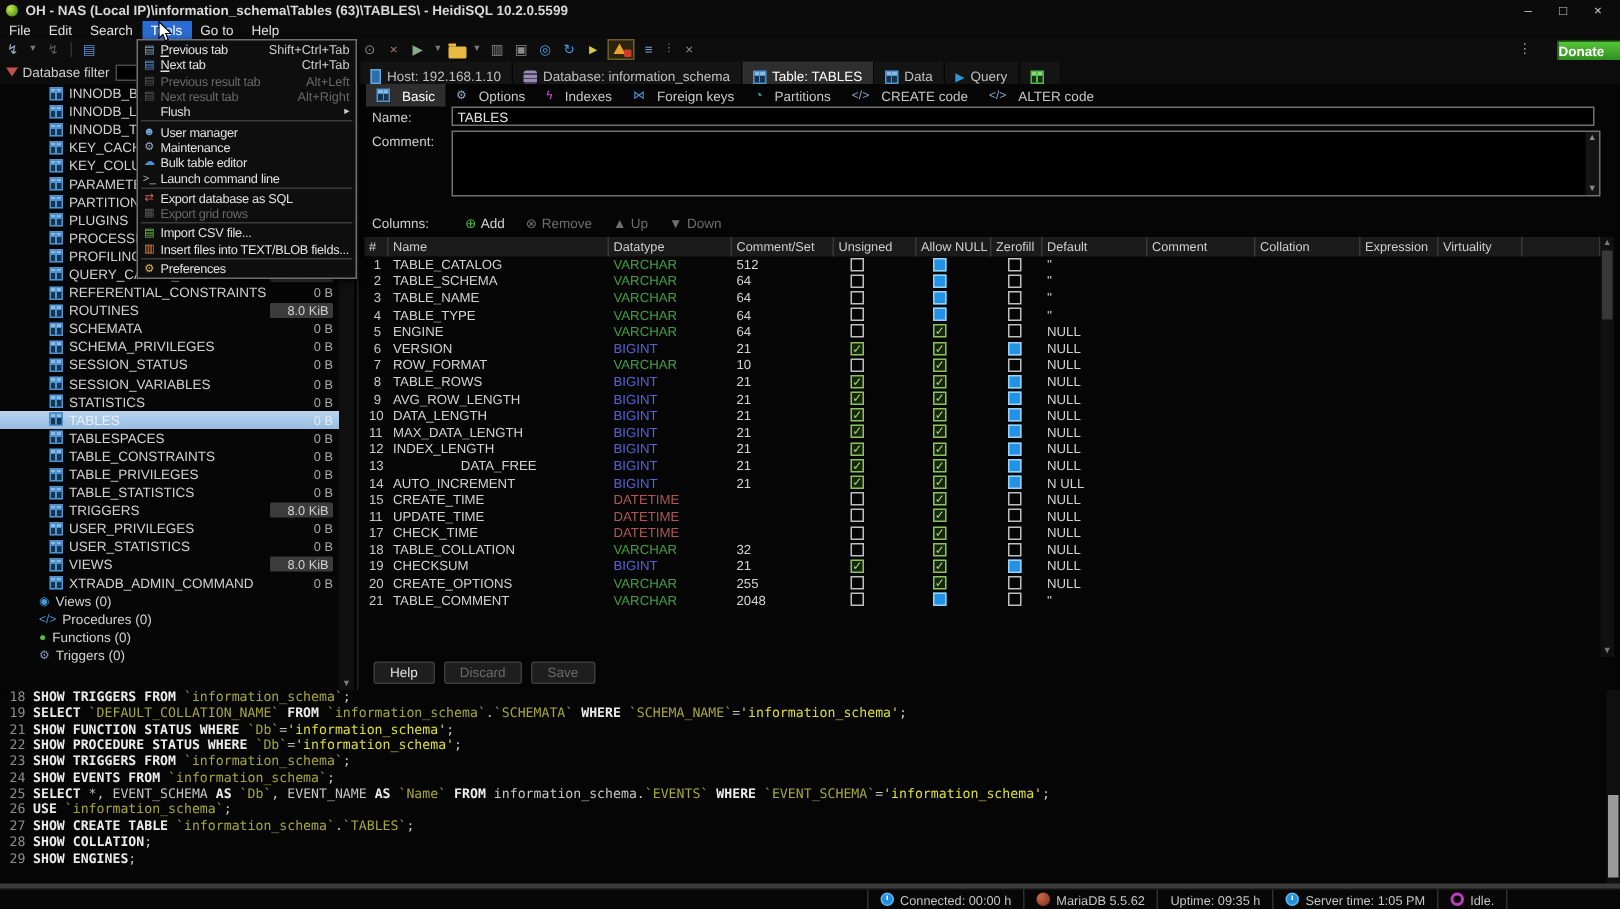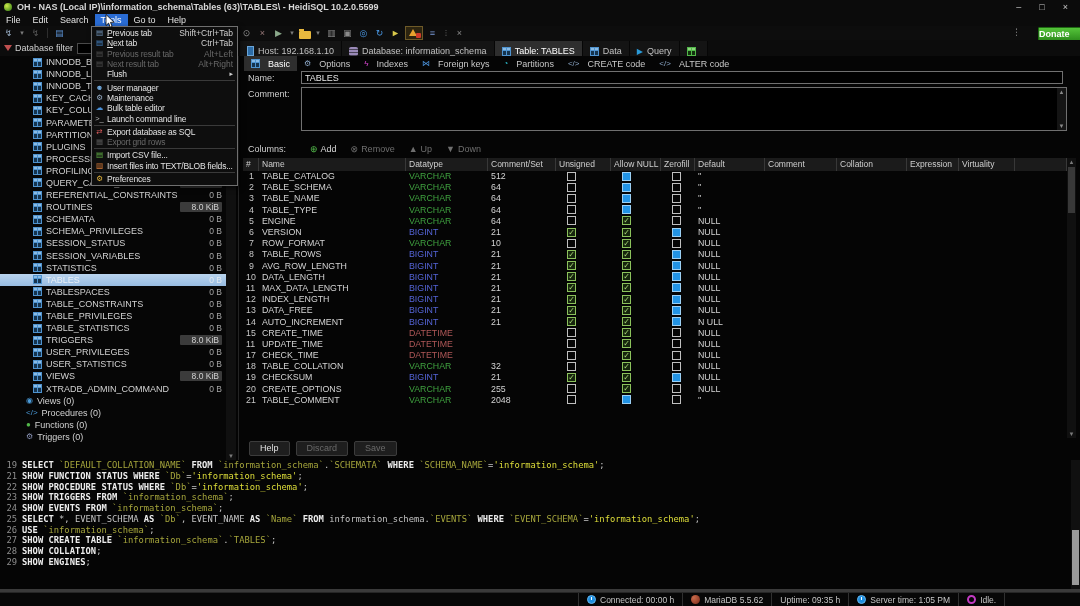--- a/index.html
+++ b/index.html
@@ -764,21 +764,21 @@
             </span>
             <span class="gc" style="width: 70px;">NULL</span>
             <span class="gc" style="width: 72px;"></span>
             <span class="gc" style="width: 70px;"></span>
             <span class="gc" style="width: 52px;"></span>
             <span class="gc" style="width: 56px;"></span>
             <span class="gc" style="width: 52px;"></span>
           </div>
           <div class="gr">
             <span class="gc num" style="width: 16px;">13</span>
-            <span class="gc" style="width: 147px;">DATA_FREE</span>
+            <span class="gc" style="width: 147px; text-align: center;">DATA_FREE</span>
             <span class="gc dt-bigint" style="width: 82px;">BIGINT</span>
             <span class="gc" style="width: 68px;">21</span>
             <span class="cbcell" style="width: 55px;">
               <span class="cb check"></span>
             </span>
             <span class="cbcell" style="width: 50px;">
               <span class="cb check"></span>
             </span>
             <span class="cbcell" style="width: 34px;">
               <span class="cb fill"></span>
@@ -1040,20 +1040,21 @@
         <span class="mic" style="color: rgb(232, 185, 62);">⚙</span>
         <span class="mlbl">Preferences</span>
       </div>
     </div>
   <svg class="cursor" width="11" height="15" viewBox="0 0 11 15" style="left: 105px;">
     <path d="M1,0.5 L1,11.5 L3.6,9.1 L5.2,13.2 L7.1,12.4 L5.5,8.4 L9,8.2 Z" fill="#ffffff" stroke="#000000" stroke-width="0.8"></path>
   </svg>
 
   <div class="sqllog">
       <div>
+        <div class="sline"><span class="lno">18</span><span class="tk-k">SHOW TRIGGERS FROM </span><span class="tk-i">`information_schema`</span><span class="tk-p">;</span></div>
         <div class="sline"><span class="lno">19</span><span class="tk-k">SELECT </span><span class="tk-i">`DEFAULT_COLLATION_NAME`</span><span class="tk-k"> FROM </span><span class="tk-i">`information_schema`</span><span class="tk-p">.</span><span class="tk-i">`SCHEMATA`</span><span class="tk-k"> WHERE </span><span class="tk-i">`SCHEMA_NAME`</span><span class="tk-p">=</span><span class="tk-s">'information_schema'</span><span class="tk-p">;</span></div>
         <div class="sline"><span class="lno">21</span><span class="tk-k">SHOW FUNCTION STATUS WHERE </span><span class="tk-i">`Db`</span><span class="tk-p">=</span><span class="tk-s">'information_schema'</span><span class="tk-p">;</span></div>
         <div class="sline"><span class="lno">22</span><span class="tk-k">SHOW PROCEDURE STATUS WHERE </span><span class="tk-i">`Db`</span><span class="tk-p">=</span><span class="tk-s">'information_schema'</span><span class="tk-p">;</span></div>
         <div class="sline"><span class="lno">23</span><span class="tk-k">SHOW TRIGGERS FROM </span><span class="tk-i">`information_schema`</span><span class="tk-p">;</span></div>
         <div class="sline"><span class="lno">24</span><span class="tk-k">SHOW EVENTS FROM </span><span class="tk-i">`information_schema`</span><span class="tk-p">;</span></div>
         <div class="sline"><span class="lno">25</span><span class="tk-k">SELECT </span><span class="tk-p">*, EVENT_SCHEMA </span><span class="tk-k">AS </span><span class="tk-i">`Db`</span><span class="tk-p">, EVENT_NAME </span><span class="tk-k">AS </span><span class="tk-i">`Name`</span><span class="tk-k"> FROM </span><span class="tk-p">information_schema.</span><span class="tk-i">`EVENTS`</span><span class="tk-k"> WHERE </span><span class="tk-i">`EVENT_SCHEMA`</span><span class="tk-p">=</span><span class="tk-s">'information_schema'</span><span class="tk-p">;</span></div>
         <div class="sline"><span class="lno">26</span><span class="tk-k">USE </span><span class="tk-i">`information_schema`</span><span class="tk-p">;</span></div>
         <div class="sline"><span class="lno">27</span><span class="tk-k">SHOW CREATE TABLE </span><span class="tk-i">`information_schema`</span><span class="tk-p">.</span><span class="tk-i">`TABLES`</span><span class="tk-p">;</span></div>
         <div class="sline"><span class="lno">28</span><span class="tk-k">SHOW COLLATION</span><span class="tk-p">;</span></div>
         <div class="sline"><span class="lno">29</span><span class="tk-k">SHOW ENGINES</span><span class="tk-p">;</span></div>

